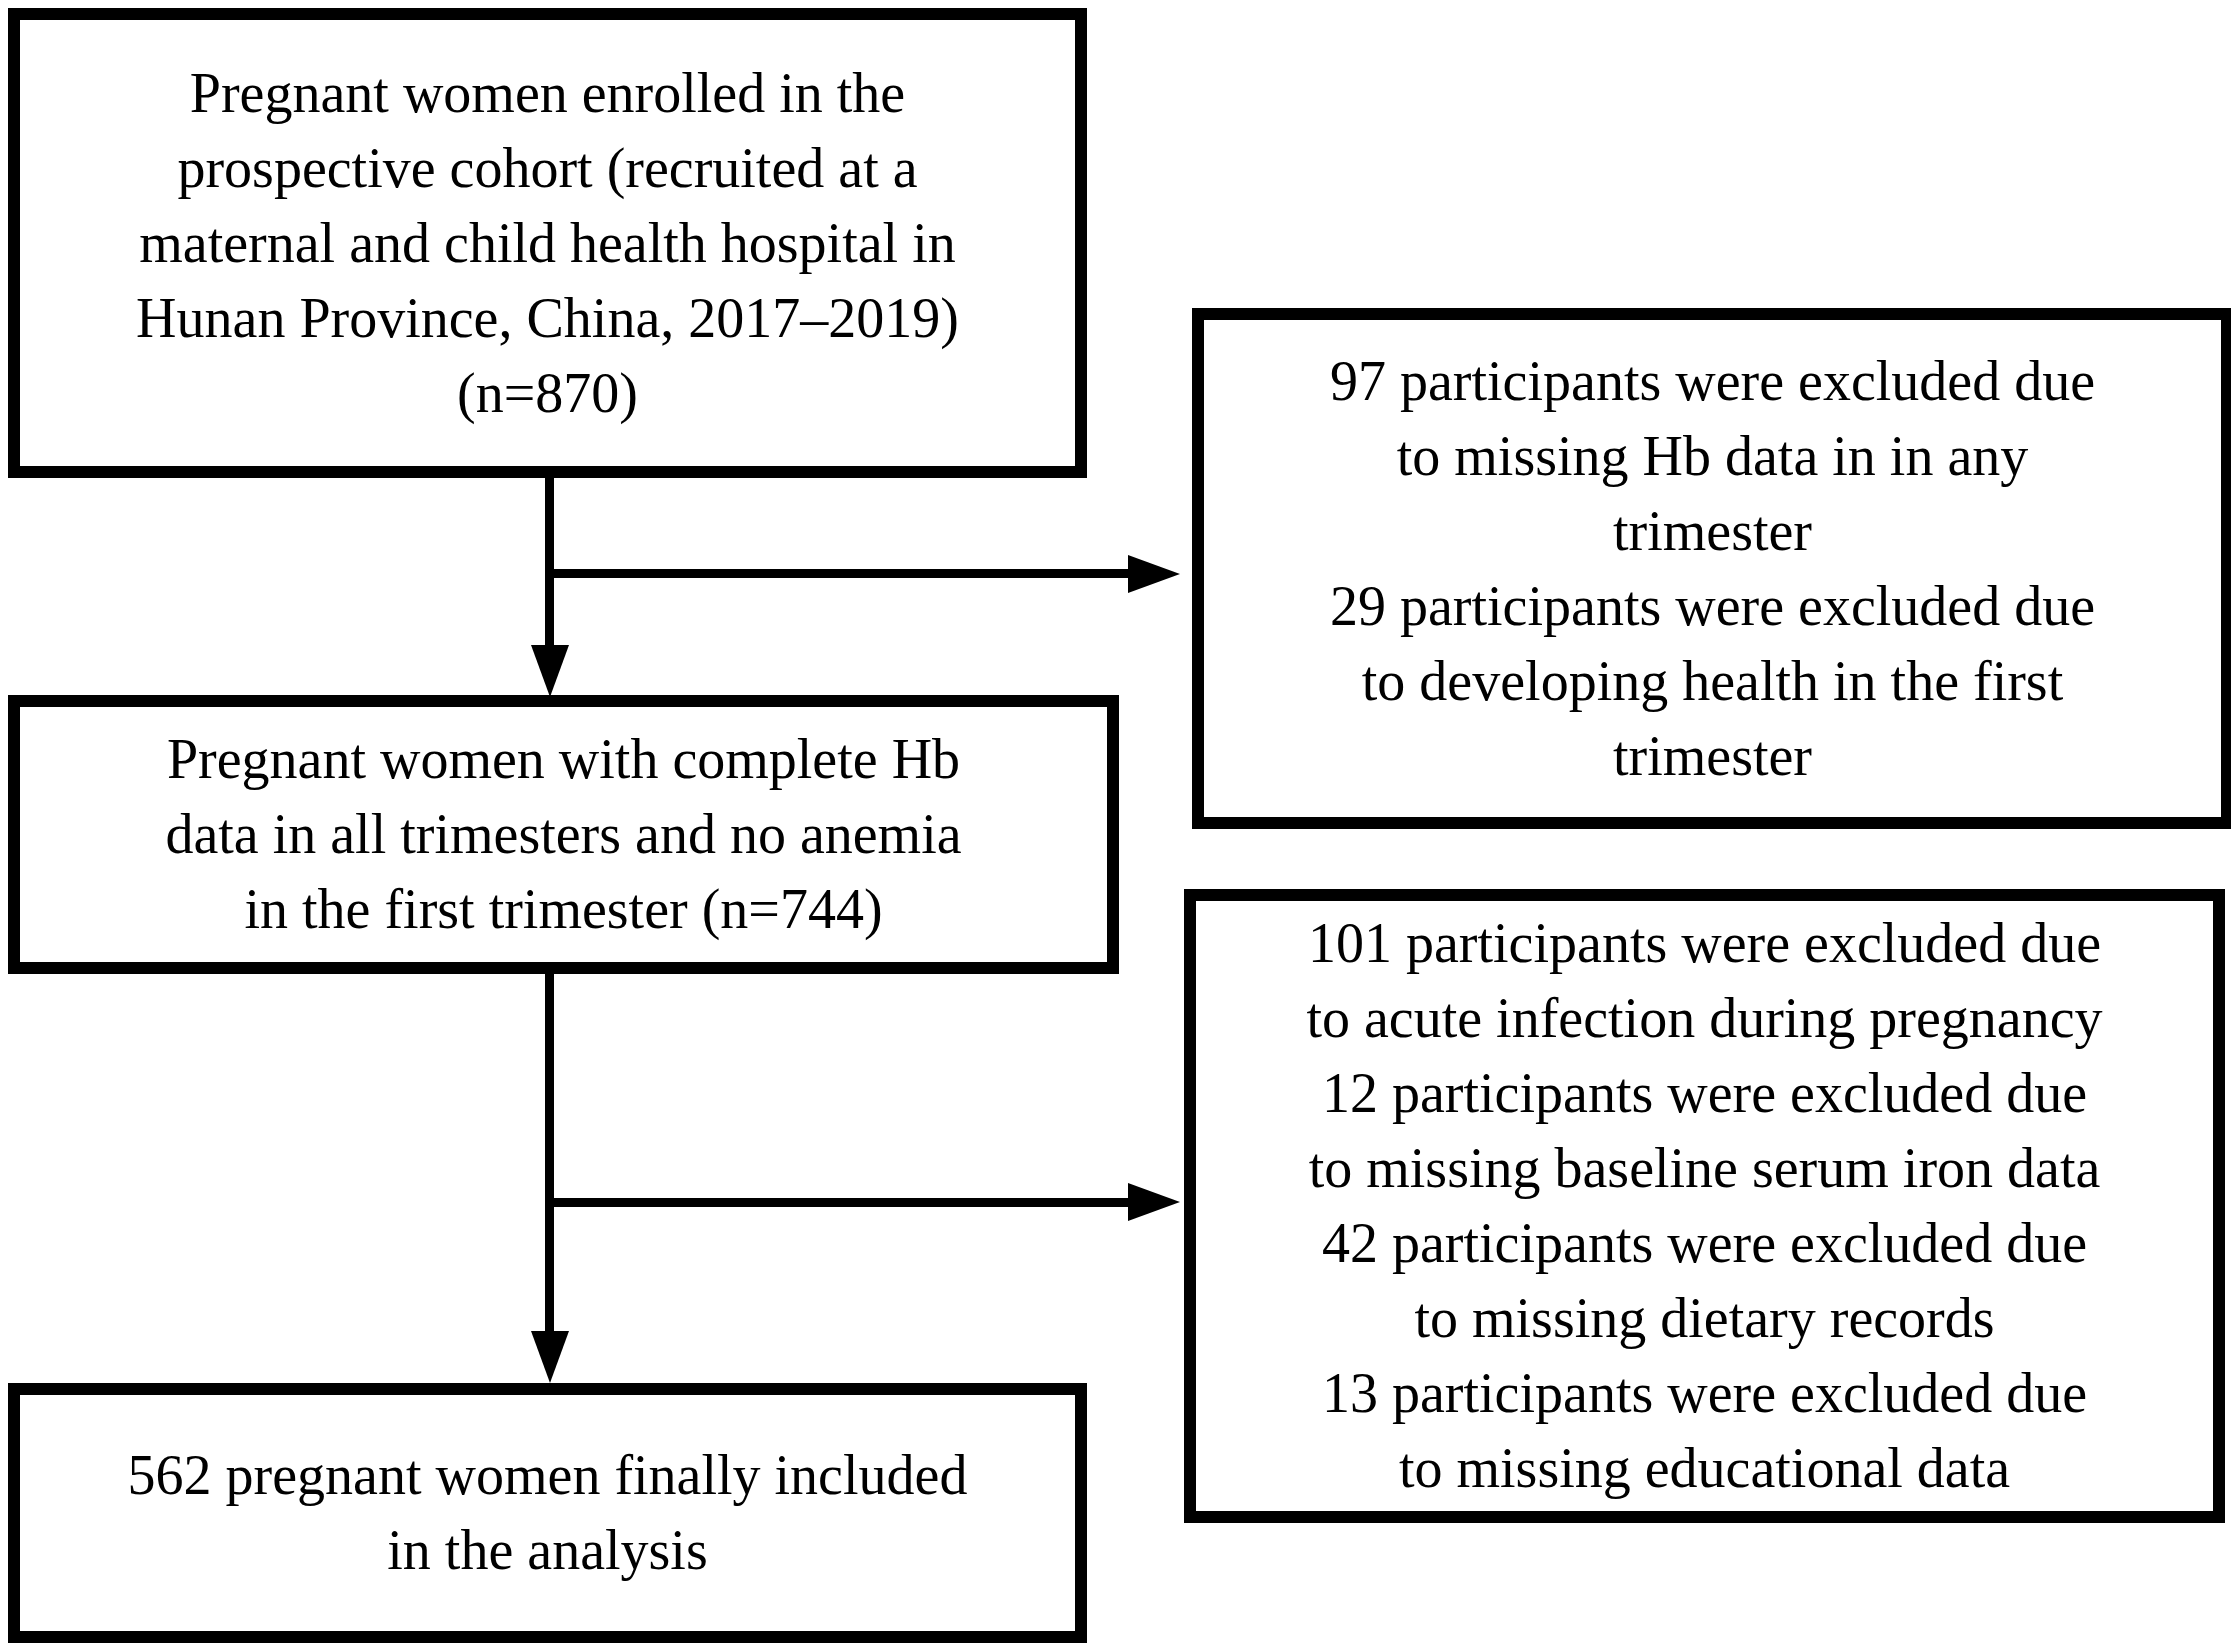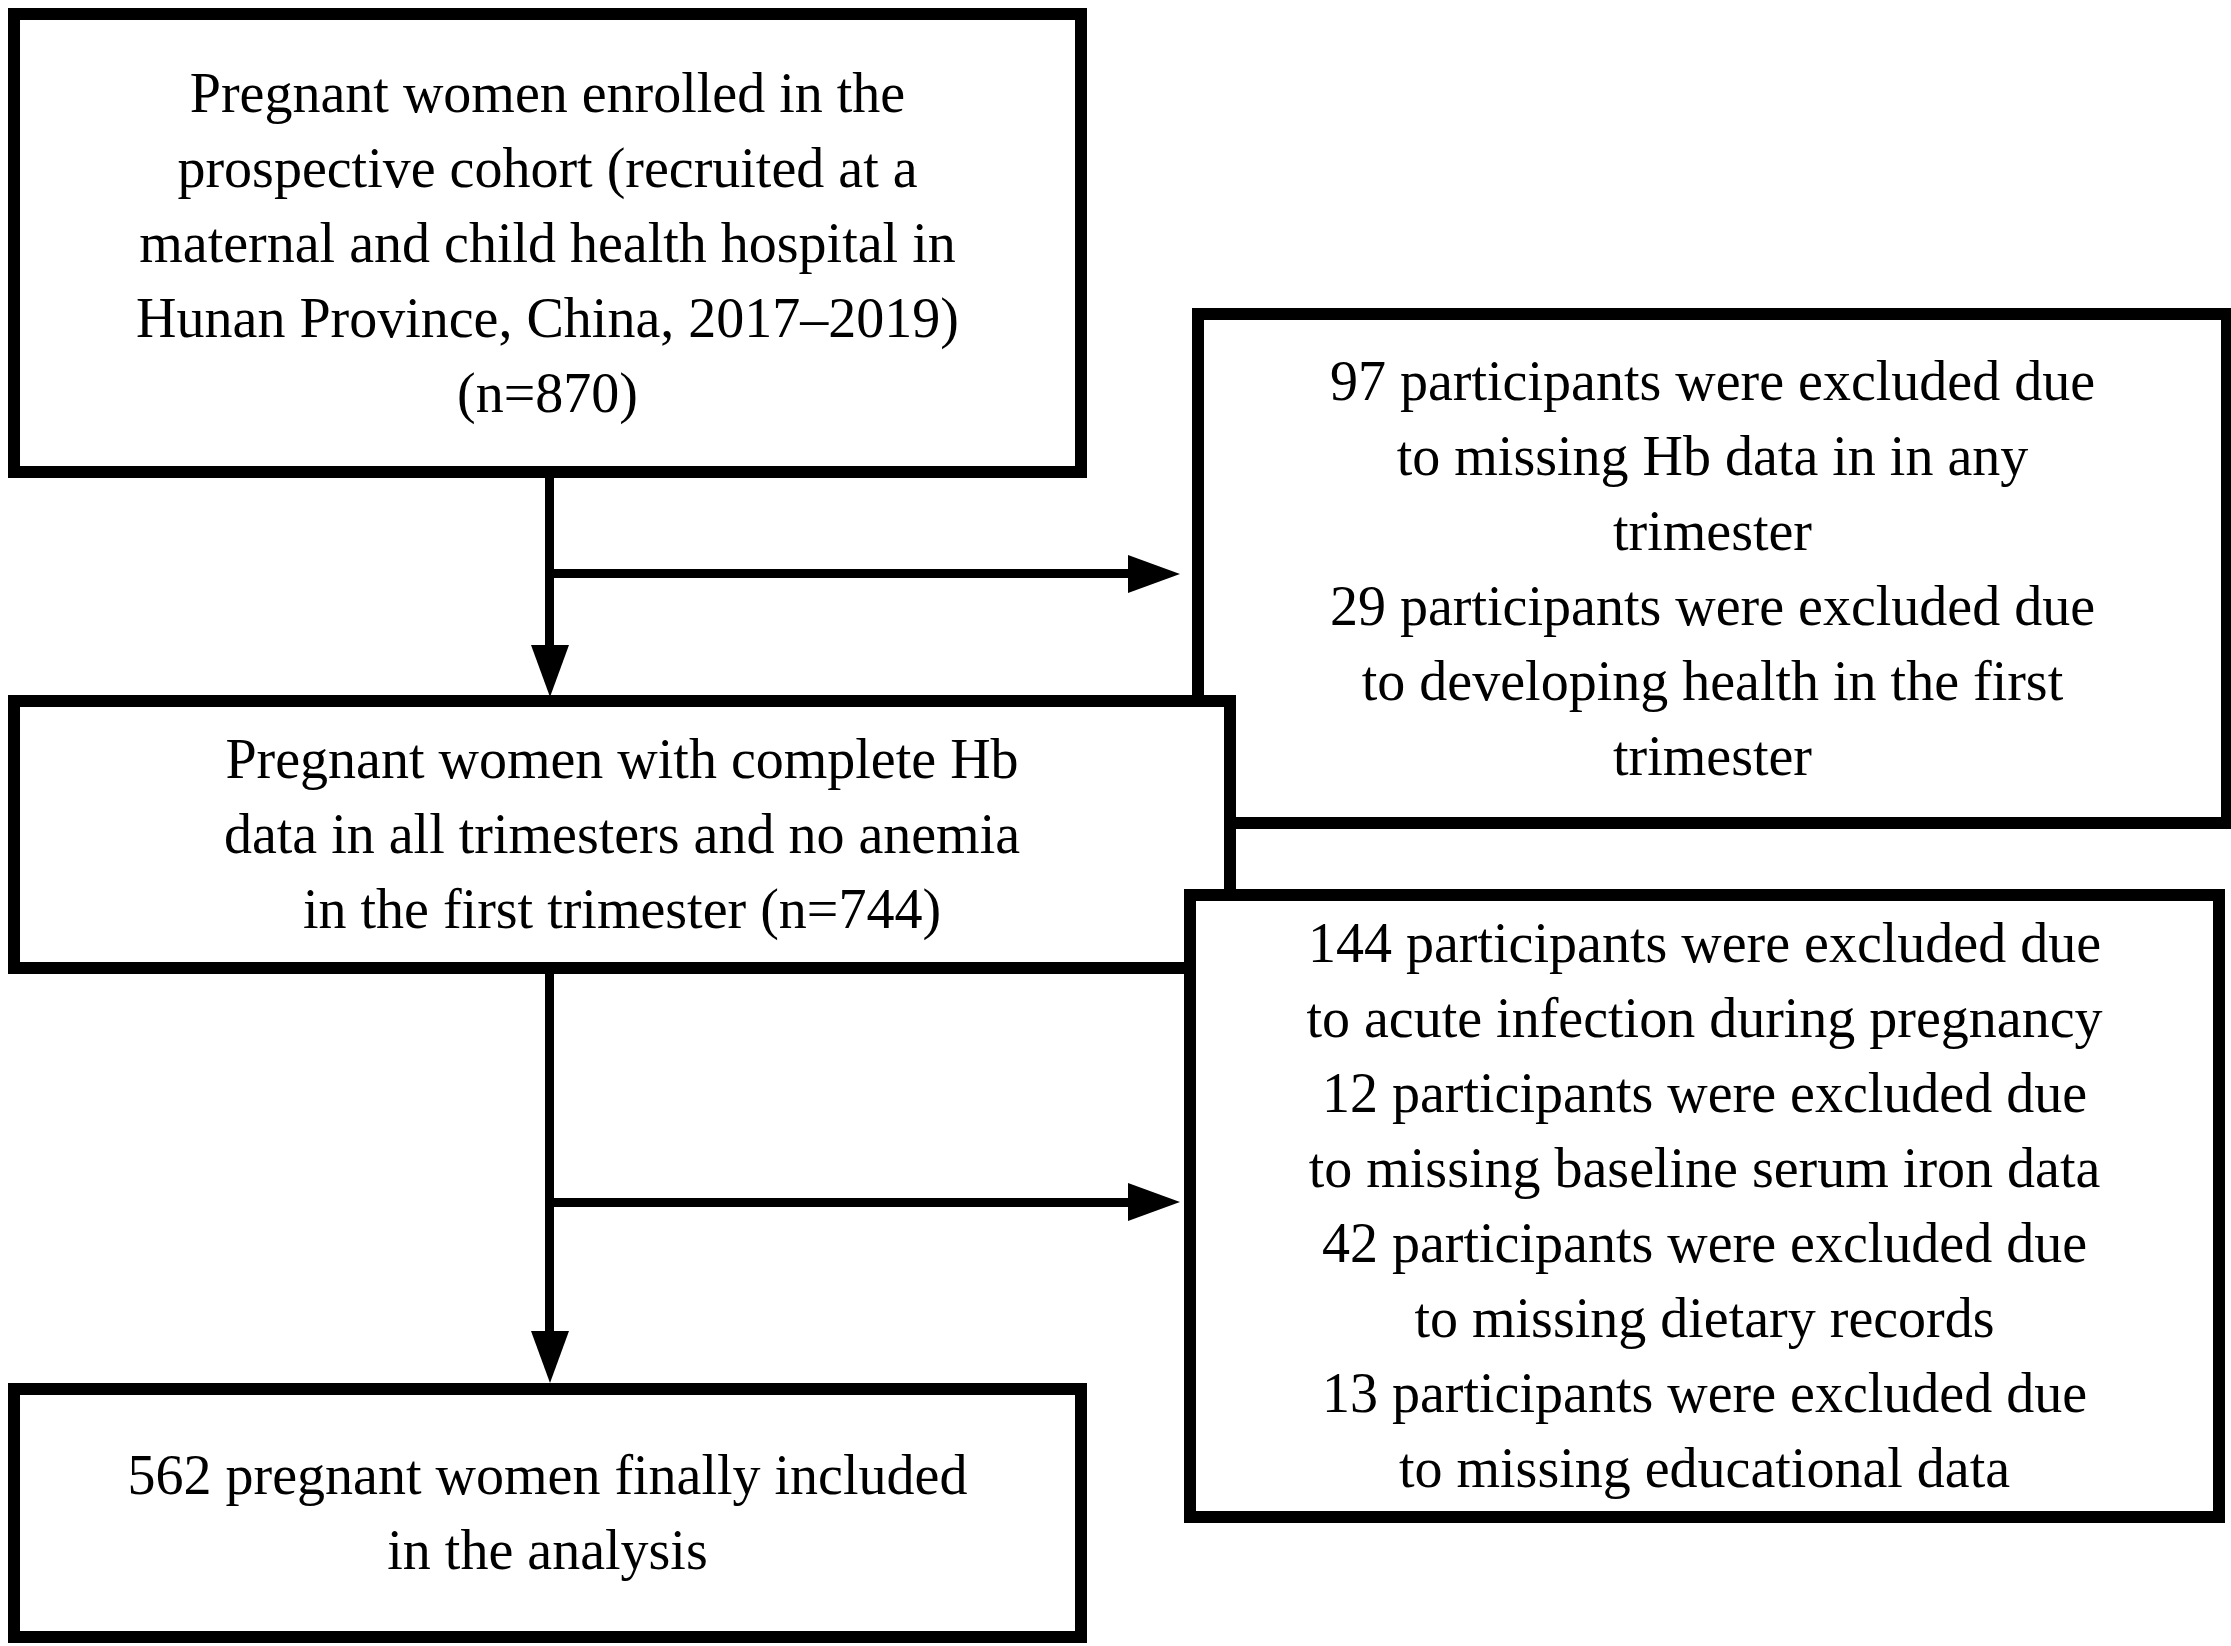--- a/index.html
+++ b/index.html
@@ -36,21 +36,21 @@
     border-top:52px solid #000000;
   }
   .head-right {
     position:absolute; width:0; height:0;
     border-top:19px solid transparent;
     border-bottom:19px solid transparent;
     border-left:52px solid #000000;
   }
   
   #box-enrolled  { left:8px;    top:8px;    width:1079px; height:470px; }
-  #box-complete  { left:8px;    top:695px;  width:1228px; height:279px; }
+  #box-complete  { left:8px;    top:695px;  width:1111px; height:279px; }
   #box-final     { left:8px;    top:1383px; width:1079px; height:260px; }
   #box-excl1     { left:1184px; top:308px;  width:1041px; height:521px;margin-left:8px; }
   #box-excl2     { left:1184px; top:889px;  width:1041px; height:634px; }
   
   #v1-line { left:545px;  top:478px;  width:9px;   height:169px; }
   #v1-head { left:531px;  top:645px; }
   #v2-line { left:545px;  top:973px;  width:9px;   height:360px; }
   #v2-head { left:531px;  top:1331px; }
   #h1-line { left:549px;  top:569px;  width:582px; height:9px; }
   #h1-head { left:1128px; top:555px; }
@@ -79,21 +79,21 @@
     <div class="tline">trimester</div>
   </div>
 
   <div class="box" id="box-complete">
     <div class="tline">Pregnant women with complete Hb</div>
     <div class="tline">data in all trimesters and no anemia</div>
     <div class="tline">in the first trimester (n=744)</div>
   </div>
 
   <div class="box" id="box-excl2">
-    <div class="tline">144 participants were excluded due</div>
+    <div class="tline">101 participants were excluded due</div>
     <div class="tline">to acute infection during pregnancy</div>
     <div class="tline">12 participants were excluded due</div>
     <div class="tline">to missing baseline serum iron data</div>
     <div class="tline">42 participants were excluded due</div>
     <div class="tline">to missing dietary records</div>
     <div class="tline">13 participants were excluded due</div>
     <div class="tline">to missing educational data</div>
   </div>
 
   <div class="box" id="box-final">

